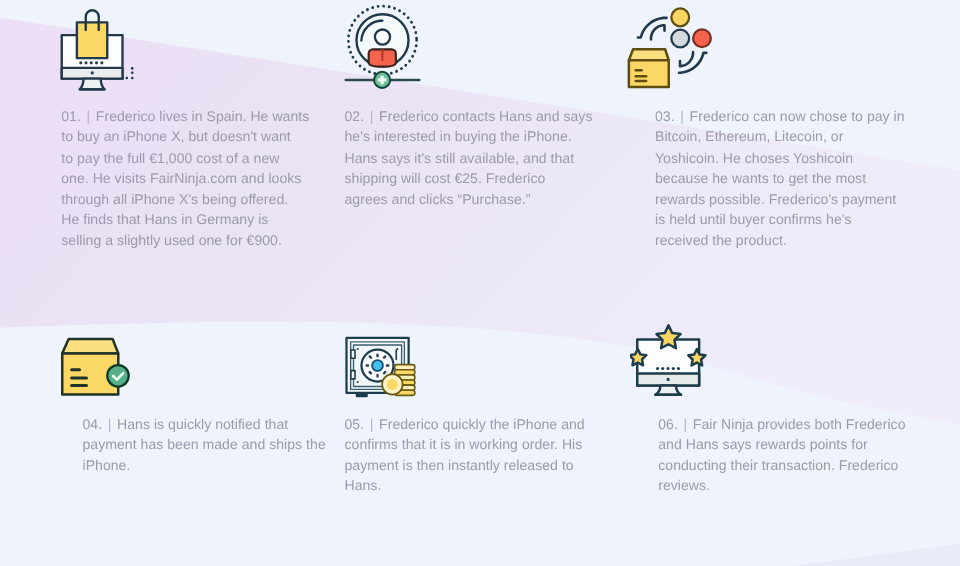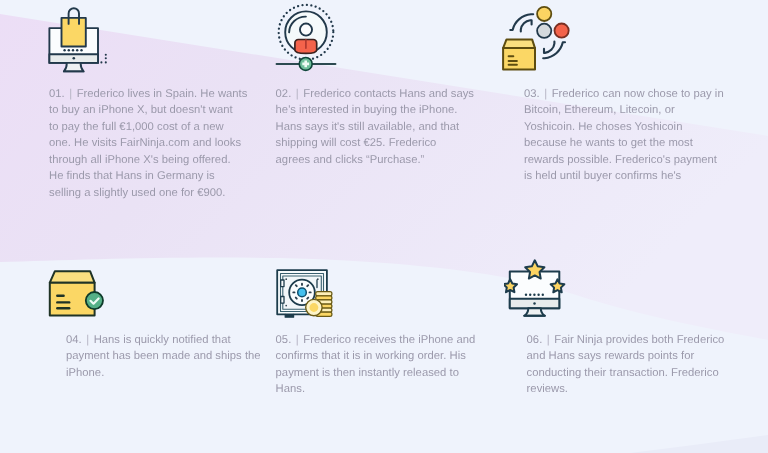--- a/index.html
+++ b/index.html
@@ -177,32 +177,33 @@
       </p>
   </div>
   <div class="cell" style="left:524px;top:86.0px;">
     <p class="txt">
         <span class="line"><span class="num">03.</span><span class="sep">|</span><span>Frederico can now chose to pay in</span></span>
         <span class="line"><span>Bitcoin, Ethereum, Litecoin, or</span></span>
         <span class="line"><span>Yoshicoin. He choses Yoshicoin</span></span>
         <span class="line"><span>because he wants to get the most</span></span>
         <span class="line"><span>rewards possible. Frederico's payment</span></span>
         <span class="line"><span>is held until buyer confirms he's</span></span>
+        <span class="line"><span>received the product.</span></span>
       </p>
   </div>
   <div class="cell" style="left:66px;top:332.0px;">
     <p class="txt">
         <span class="line"><span class="num">04.</span><span class="sep">|</span><span>Hans is quickly notified that</span></span>
         <span class="line"><span>payment has been made and ships the</span></span>
         <span class="line"><span>iPhone.</span></span>
       </p>
   </div>
   <div class="cell" style="left:275.6px;top:332.0px;">
     <p class="txt">
-        <span class="line"><span class="num">05.</span><span class="sep">|</span><span>Frederico receives the iPhone and</span></span>
+        <span class="line"><span class="num">05.</span><span class="sep">|</span><span>Frederico quickly the iPhone and</span></span>
         <span class="line"><span>confirms that it is in working order. His</span></span>
         <span class="line"><span>payment is then instantly released to</span></span>
         <span class="line"><span>Hans.</span></span>
       </p>
   </div>
   <div class="cell" style="left:502.6px;top:332.0px;margin-left:24px;">
     <p class="txt">
         <span class="line"><span class="num">06.</span><span class="sep">|</span><span>Fair Ninja provides both Frederico</span></span>
         <span class="line"><span>and Hans says rewards points for</span></span>
         <span class="line"><span>conducting their transaction. Frederico</span></span>

